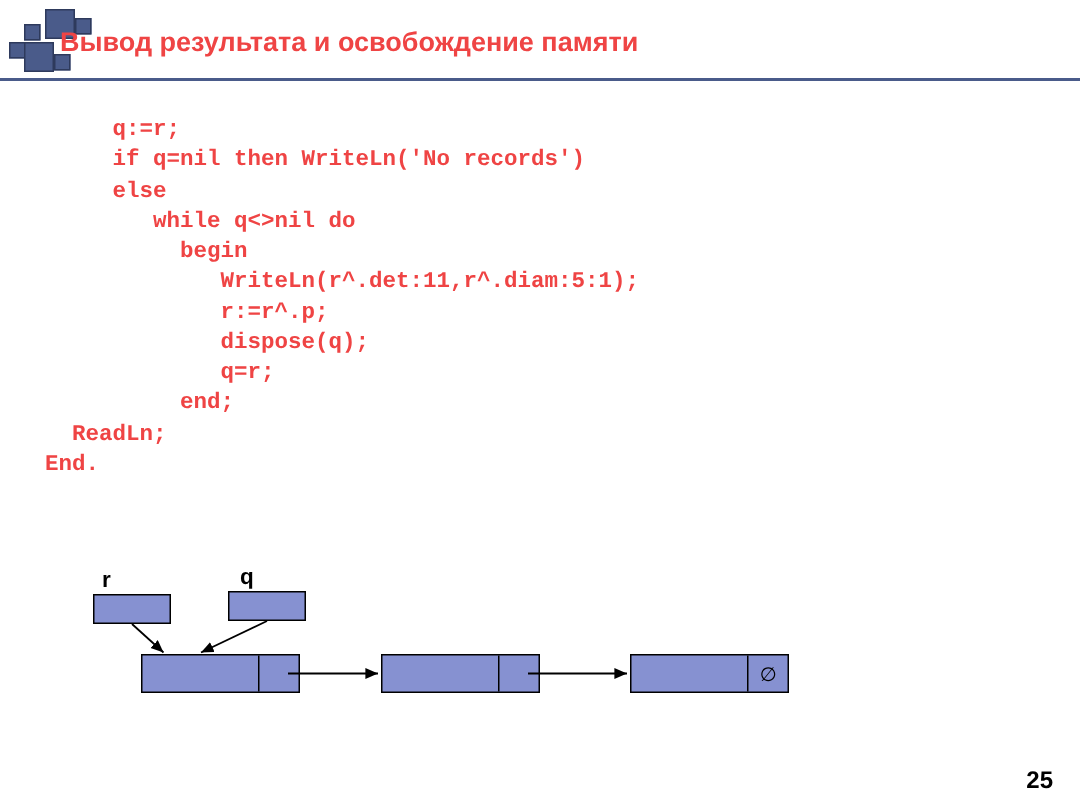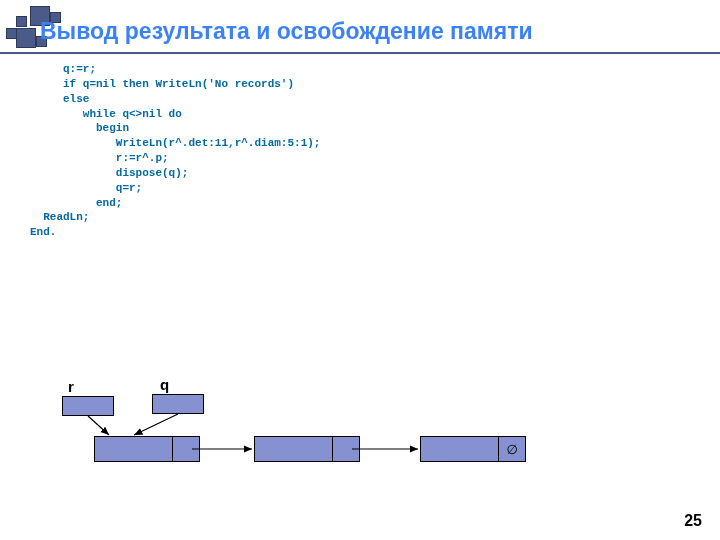--- a/index.html
+++ b/index.html
@@ -31,34 +31,34 @@
     left: 0;
     top: 52px;
     width: 720px;
     height: 2px;
     background: #4a5b8a;
   }
   .title {
     position: absolute;
     top: 18px;
     left: 40px;
-    font-size: 23px;
+    font-size: 18px;
     font-weight: bold;
-    color: #3b82f6;
+    color: #ef4444;
   }
   .code {
     position: absolute;
-    top: 62px;
+    top: 77px;
     left: 30px;
     font-family: "Courier New", monospace;
-    font-size: 11px;
+    font-size: 15px;
     font-weight: bold;
     line-height: 1.35;
     white-space: pre;
-    color: #0369a1;
+    color: #ef4444;
   }
   .diagram {
     position: absolute;
     top: 378px;
     left: 62px;
     width: 560px;
     height: 110px;
   }
   .label {
     position: absolute;

